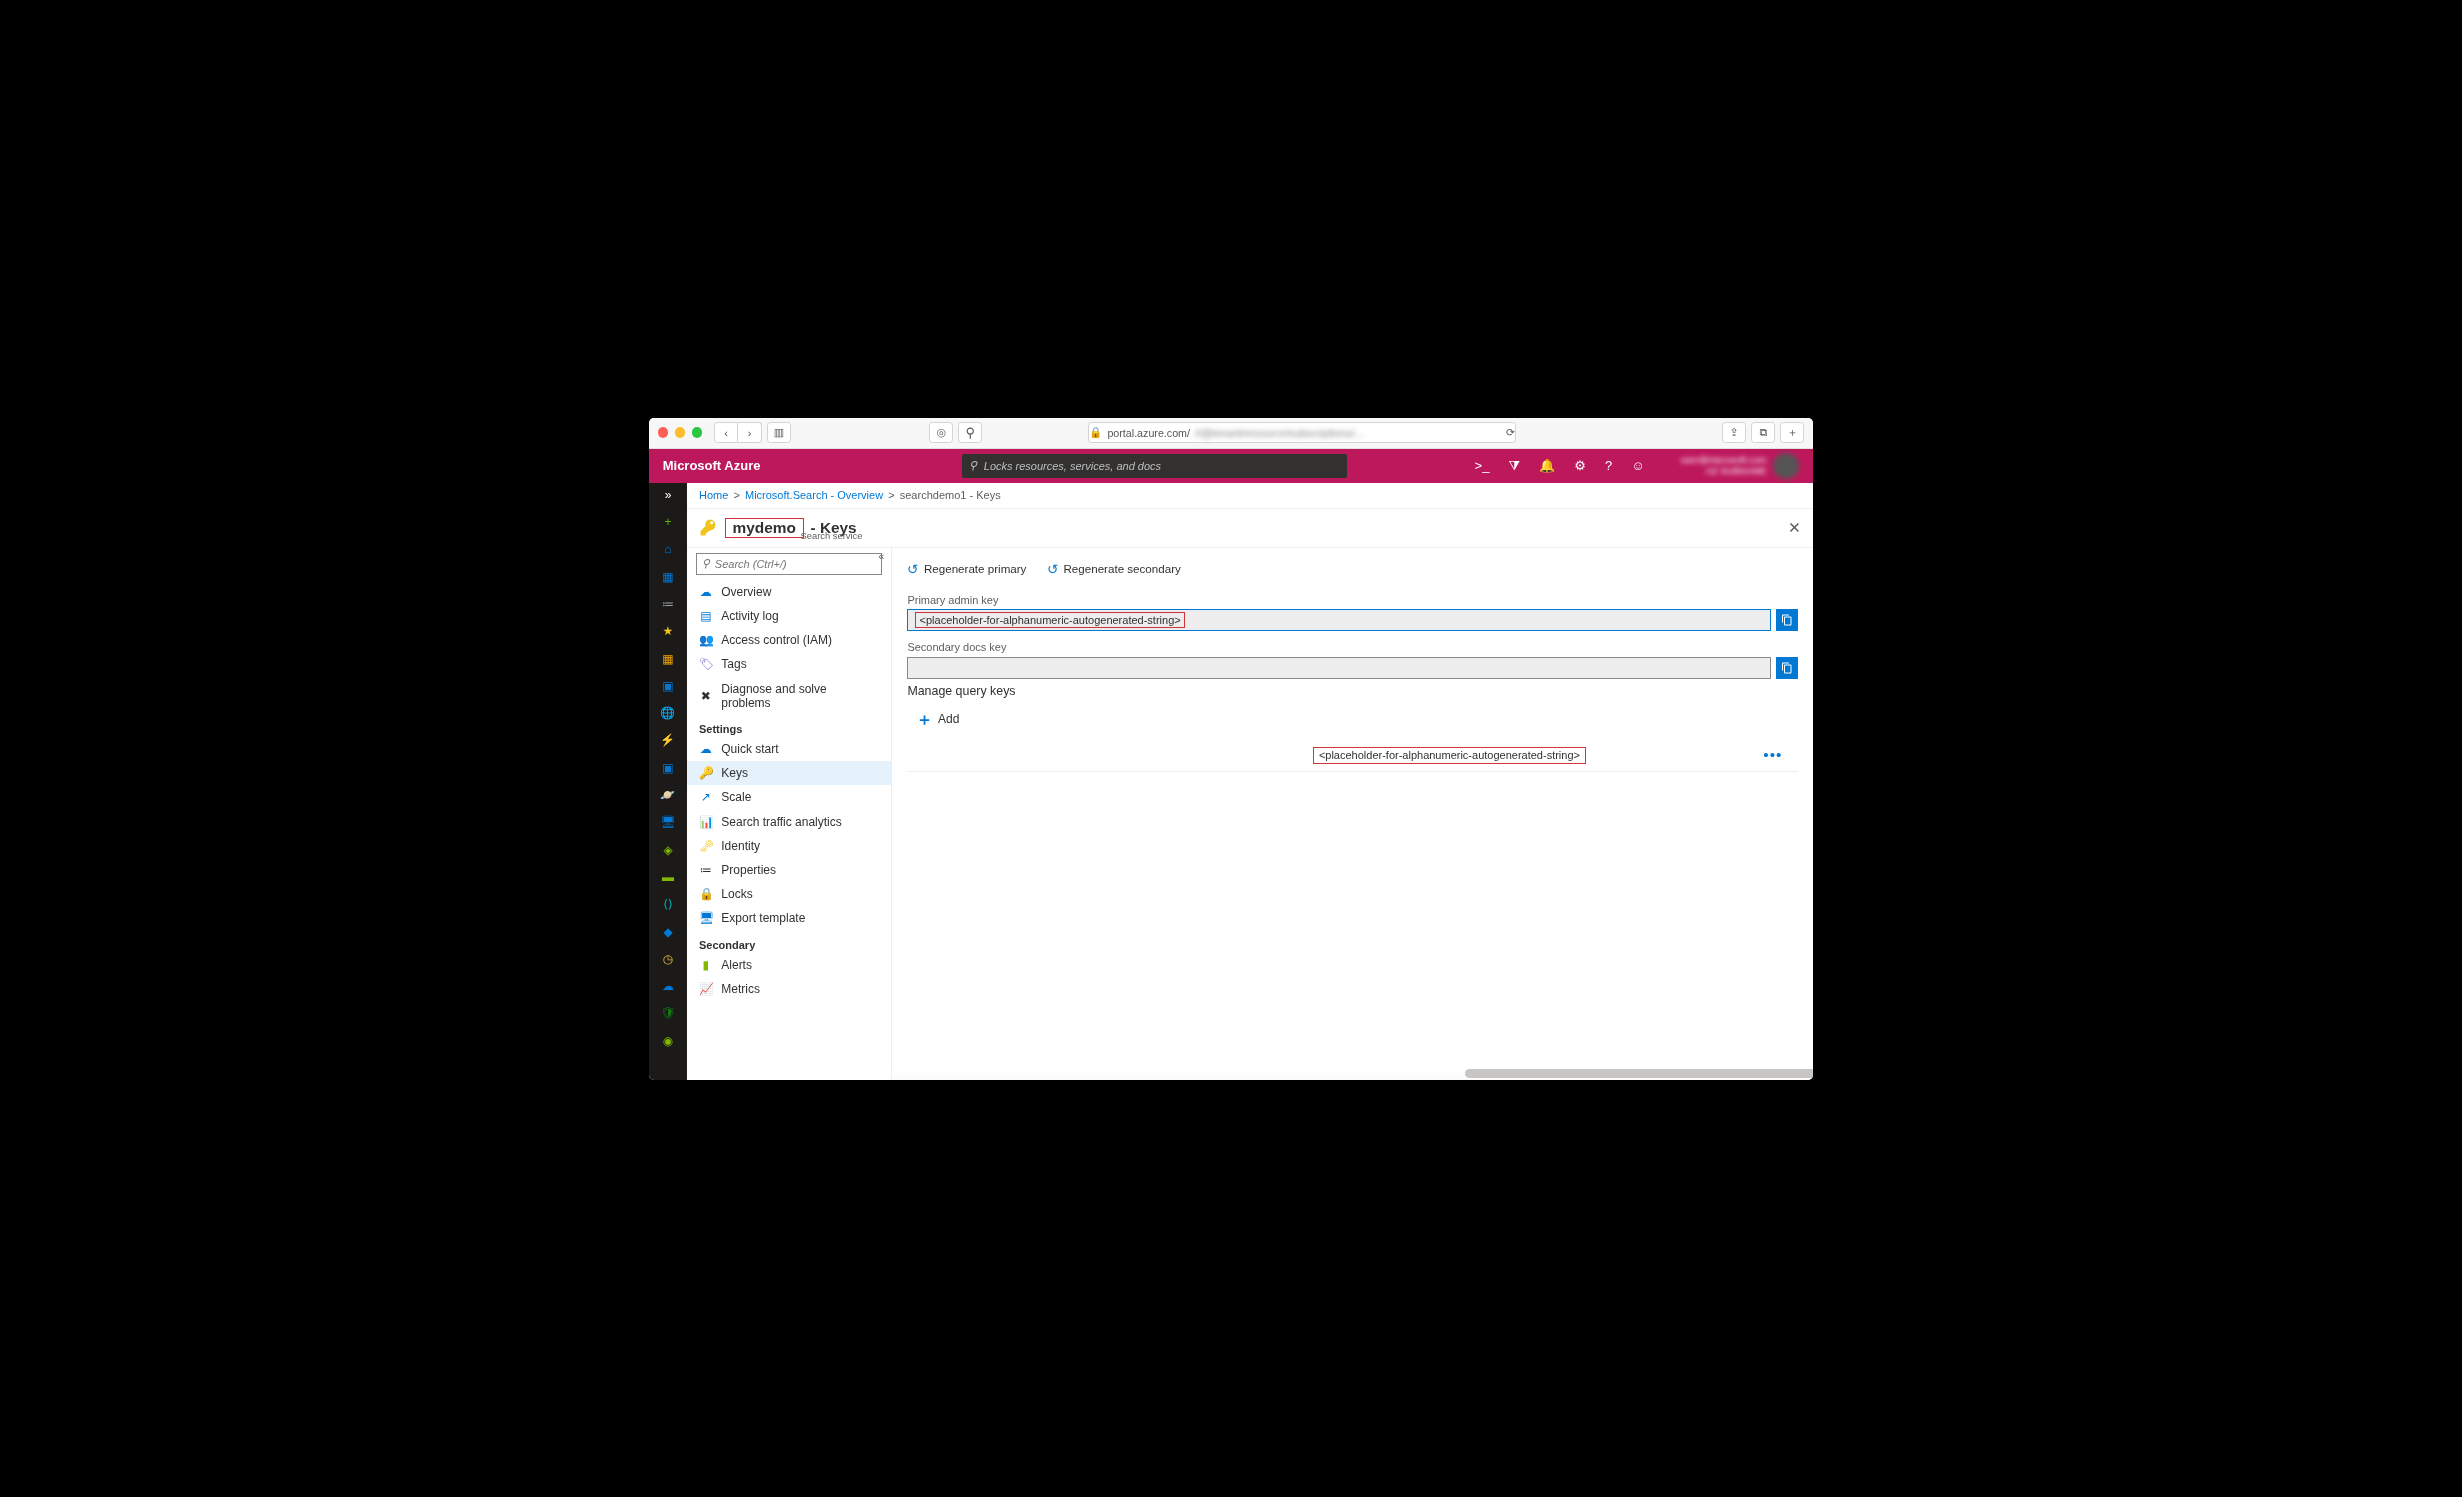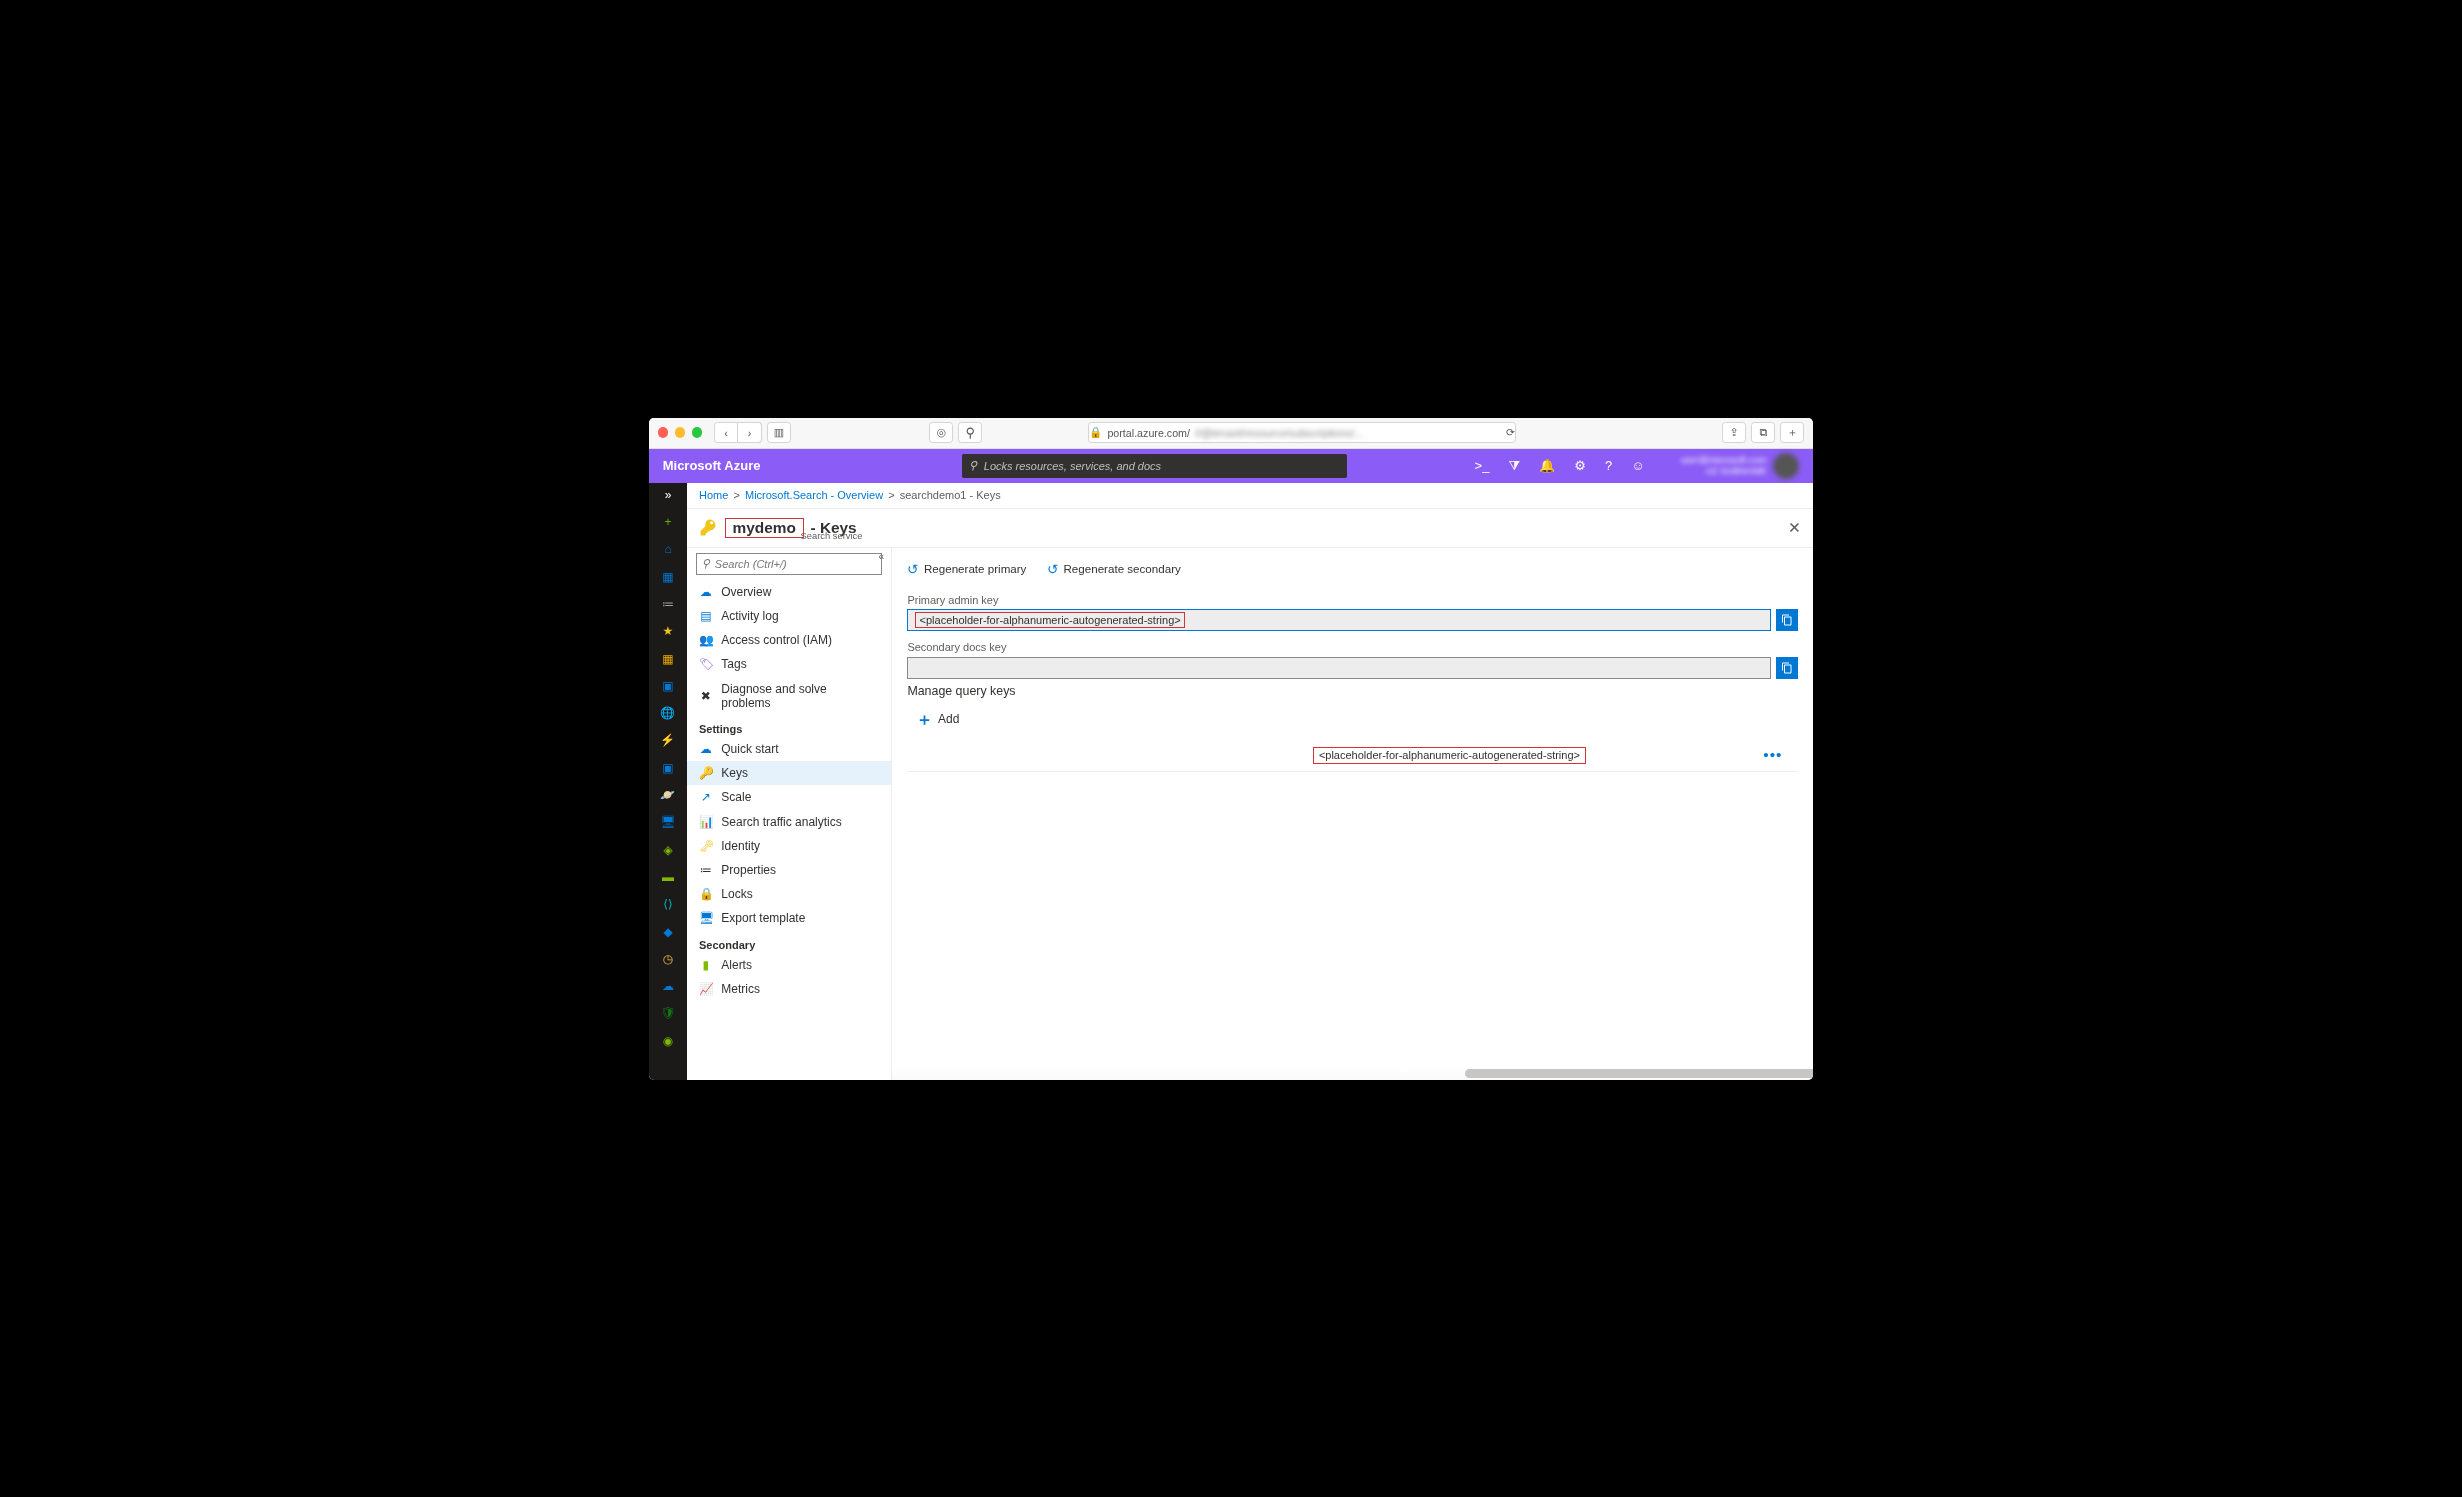--- a/index.html
+++ b/index.html
@@ -52,21 +52,21 @@
     flex: 0 1 428px; height: 20.5px; border: 0.9px solid #d4d4d4;
     border-radius: 3.4px; background: #fff; display: flex;
     align-items: center; justify-content: center; font-size: 10.7px;
     color: #555; gap: 5.1px;
     margin: 0 auto;
   }
   .sf-url .blur { filter: blur(2.6px); color:#888; }
   .sf-right { margin-left: auto; display: flex; gap: 5.1px; }
   
   .azure-top {
-    height: 34px; background: #8b5cf6; display: flex; align-items: center;
+    height: 34px; background: #be185d; display: flex; align-items: center;
     color: #fff; padding: 0 13.7px; gap: 13.7px;
   }
   .azure-brand { font-size: 13px; font-weight: 600; }
   .azure-search {
     background: #323130; height: 24px; flex: 0 0 385px; border-radius: 1.7px;
     display: flex; align-items: center; padding: 0 6.8px; color: #bfbfbf;
     font-style: italic; font-size: 11px; gap: 6.8px;
     margin-left: 188px;
   }
   .azure-top-icons { margin-left: auto; display: flex; align-items: center; gap: 19px; color: #fff; font-size: 13px; }

